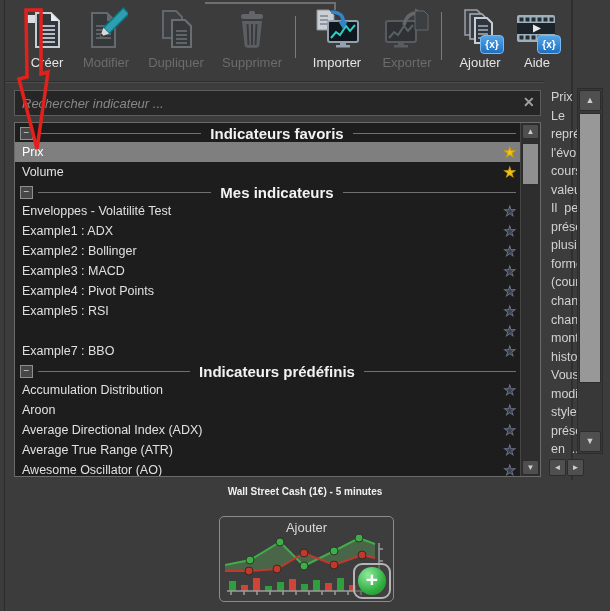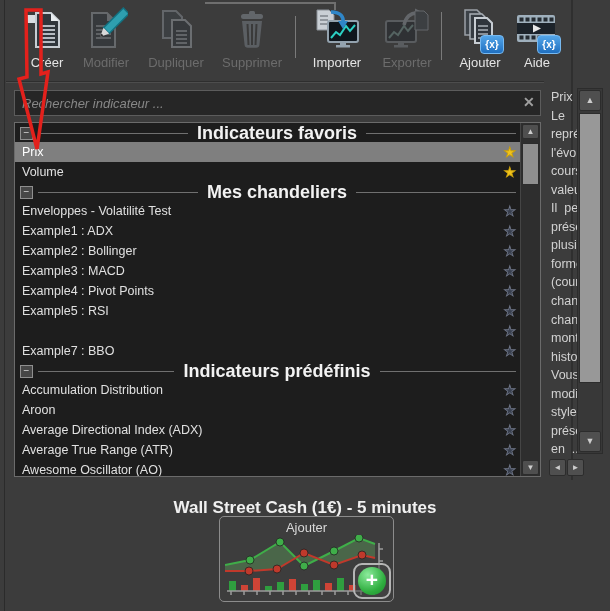--- a/index.html
+++ b/index.html
@@ -26,21 +26,21 @@
       padding:0 26px 0 7px;outline:none;font-family:"Liberation Sans",sans-serif;}
   #search::placeholder{color:#878787;font-style:italic;}
   .search-clear{position:absolute;left:523px;top:94px;font-size:14px;font-weight:bold;color:#9f9f9f;cursor:pointer;}
   
   #list{position:absolute;left:14px;top:122px;width:527px;height:355px;background:#1d1d1d;
       border:1px solid #6b6b6b;box-sizing:border-box;overflow:hidden;}
   .sec-header{height:18px;display:flex;align-items:center;gap:5px;padding:0 5px;width:calc(100% - 19px);box-sizing:border-box;margin-top:1px;}
   .collapse{width:13px;height:13px;box-sizing:border-box;border:1px solid #8f8f8f;background:#474747;
       color:#ddd;font-size:10px;line-height:10px;text-align:center;cursor:pointer;flex:0 0 auto;}
   .hline{flex:1;border-top:1px solid #707070;height:0;}
-  .sec-title{color:#f2f2f2;font-weight:bold;font-size:18px;padding:0 4px;white-space:nowrap;}
+  .sec-title{color:#f2f2f2;font-weight:bold;font-size:15px;padding:0 4px;white-space:nowrap;}
   .row{height:20px;display:flex;align-items:center;width:calc(100% - 19px);box-sizing:border-box;
       position:relative;padding-left:7px;font-size:12.5px;color:#e0e0e0;cursor:pointer;}
   .row.selected{background:#7f7f7f;color:#fff;}
   .star{position:absolute;right:5px;top:1px;font-size:14px;line-height:18px;color:#39404f;
       -webkit-text-stroke:0.8px #6e7587;cursor:pointer;}
   .star.fav{color:#f2c41b;-webkit-text-stroke:0.8px #c79e0d;}
   
   .sb{position:absolute;background:#333;}
   #list-sb{right:0;top:0;width:19px;height:100%;border-left:1px solid #454545;background:#2e2e2e;}
   .sb-btn{position:absolute;left:1px;width:17px;height:15px;background:#4f4f4f;border:1px solid #2c2c2c;
@@ -51,22 +51,22 @@
   #desc{position:absolute;left:551px;top:88px;width:51px;height:372px;overflow:hidden;}
   .desc-line{height:18.55px;line-height:18.55px;font-size:12.5px;color:#d2d2d2;white-space:nowrap;}
   #desc-sb{position:absolute;left:577px;top:88px;width:26px;height:366px;background:#383838;border:1px solid #2c2c2c;box-sizing:border-box;}
   #desc-sb .dbtn{position:absolute;left:1px;width:22px;height:21px;background:#4f4f4f;border:1px solid #2c2c2c;
       box-sizing:border-box;color:#cdcdcd;font-size:9px;line-height:19px;text-align:center;cursor:pointer;border-radius:2px;}
   #desc-sb .up{top:1px;} #desc-sb .down{bottom:1px;}
   #desc-sb .thumb{position:absolute;left:1px;top:24px;width:22px;height:270px;background:#989898;border:1px solid #2c2c2c;box-sizing:border-box;cursor:grab;}
   .hbtn{position:absolute;width:17px;height:17px;background:#4f4f4f;border:1px solid #2c2c2c;box-sizing:border-box;
       color:#cdcdcd;font-size:8px;line-height:15px;text-align:center;cursor:pointer;border-radius:2px;}
   
-  #instr-title{position:absolute;left:0;top:498px;width:610px;text-align:center;
-      font-size:17px;font-weight:bold;color:#f0f0f0;}
+  #instr-title{position:absolute;left:0;top:486px;width:610px;text-align:center;
+      font-size:10px;font-weight:bold;color:#f0f0f0;}
   #add-panel{position:absolute;left:219px;top:516px;width:175px;height:86px;border:1px solid #8c8c8c;
       border-radius:5px;box-sizing:border-box;background:#3d3d3d;cursor:pointer;}
   #add-panel-label{position:absolute;left:0;top:3px;width:100%;text-align:center;font-size:13px;color:#d8d8d8;}
   #mini-chart{position:absolute;left:5px;top:18px;}
   #plus-btn{position:absolute;right:2px;bottom:2px;width:38px;height:36px;border:2px solid #b5b5b5;
       border-radius:9px;box-sizing:border-box;background:rgba(70,70,70,.5);cursor:pointer;}
   #plus-circle{position:absolute;left:3px;top:2px;width:28px;height:28px;border-radius:50%;
       background:radial-gradient(circle at 35% 28%, #8ceb9c, #2fae3f 62%, #1d8a2c);
       color:#fff;font-size:21px;font-weight:bold;line-height:26px;text-align:center;}
   
@@ -262,21 +262,21 @@
           <span class="row-label">Prix</span>
           <span class="star fav">★</span>
         </div>
         <div class="row">
           <span class="row-label">Volume</span>
           <span class="star fav">★</span>
         </div>
         <div class="sec-header">
           <span class="collapse">−</span>
           <span class="hline"></span>
-          <span class="sec-title">Mes chandeliers</span>
+          <span class="sec-title">Mes indicateurs</span>
           <span class="hline"></span>
         </div>
         <div class="row">
           <span class="row-label">Enveloppes - Volatilité Test</span>
           <span class="star">★</span>
         </div>
         <div class="row">
           <span class="row-label">Example1 : ADX</span>
           <span class="star">★</span>
         </div>

